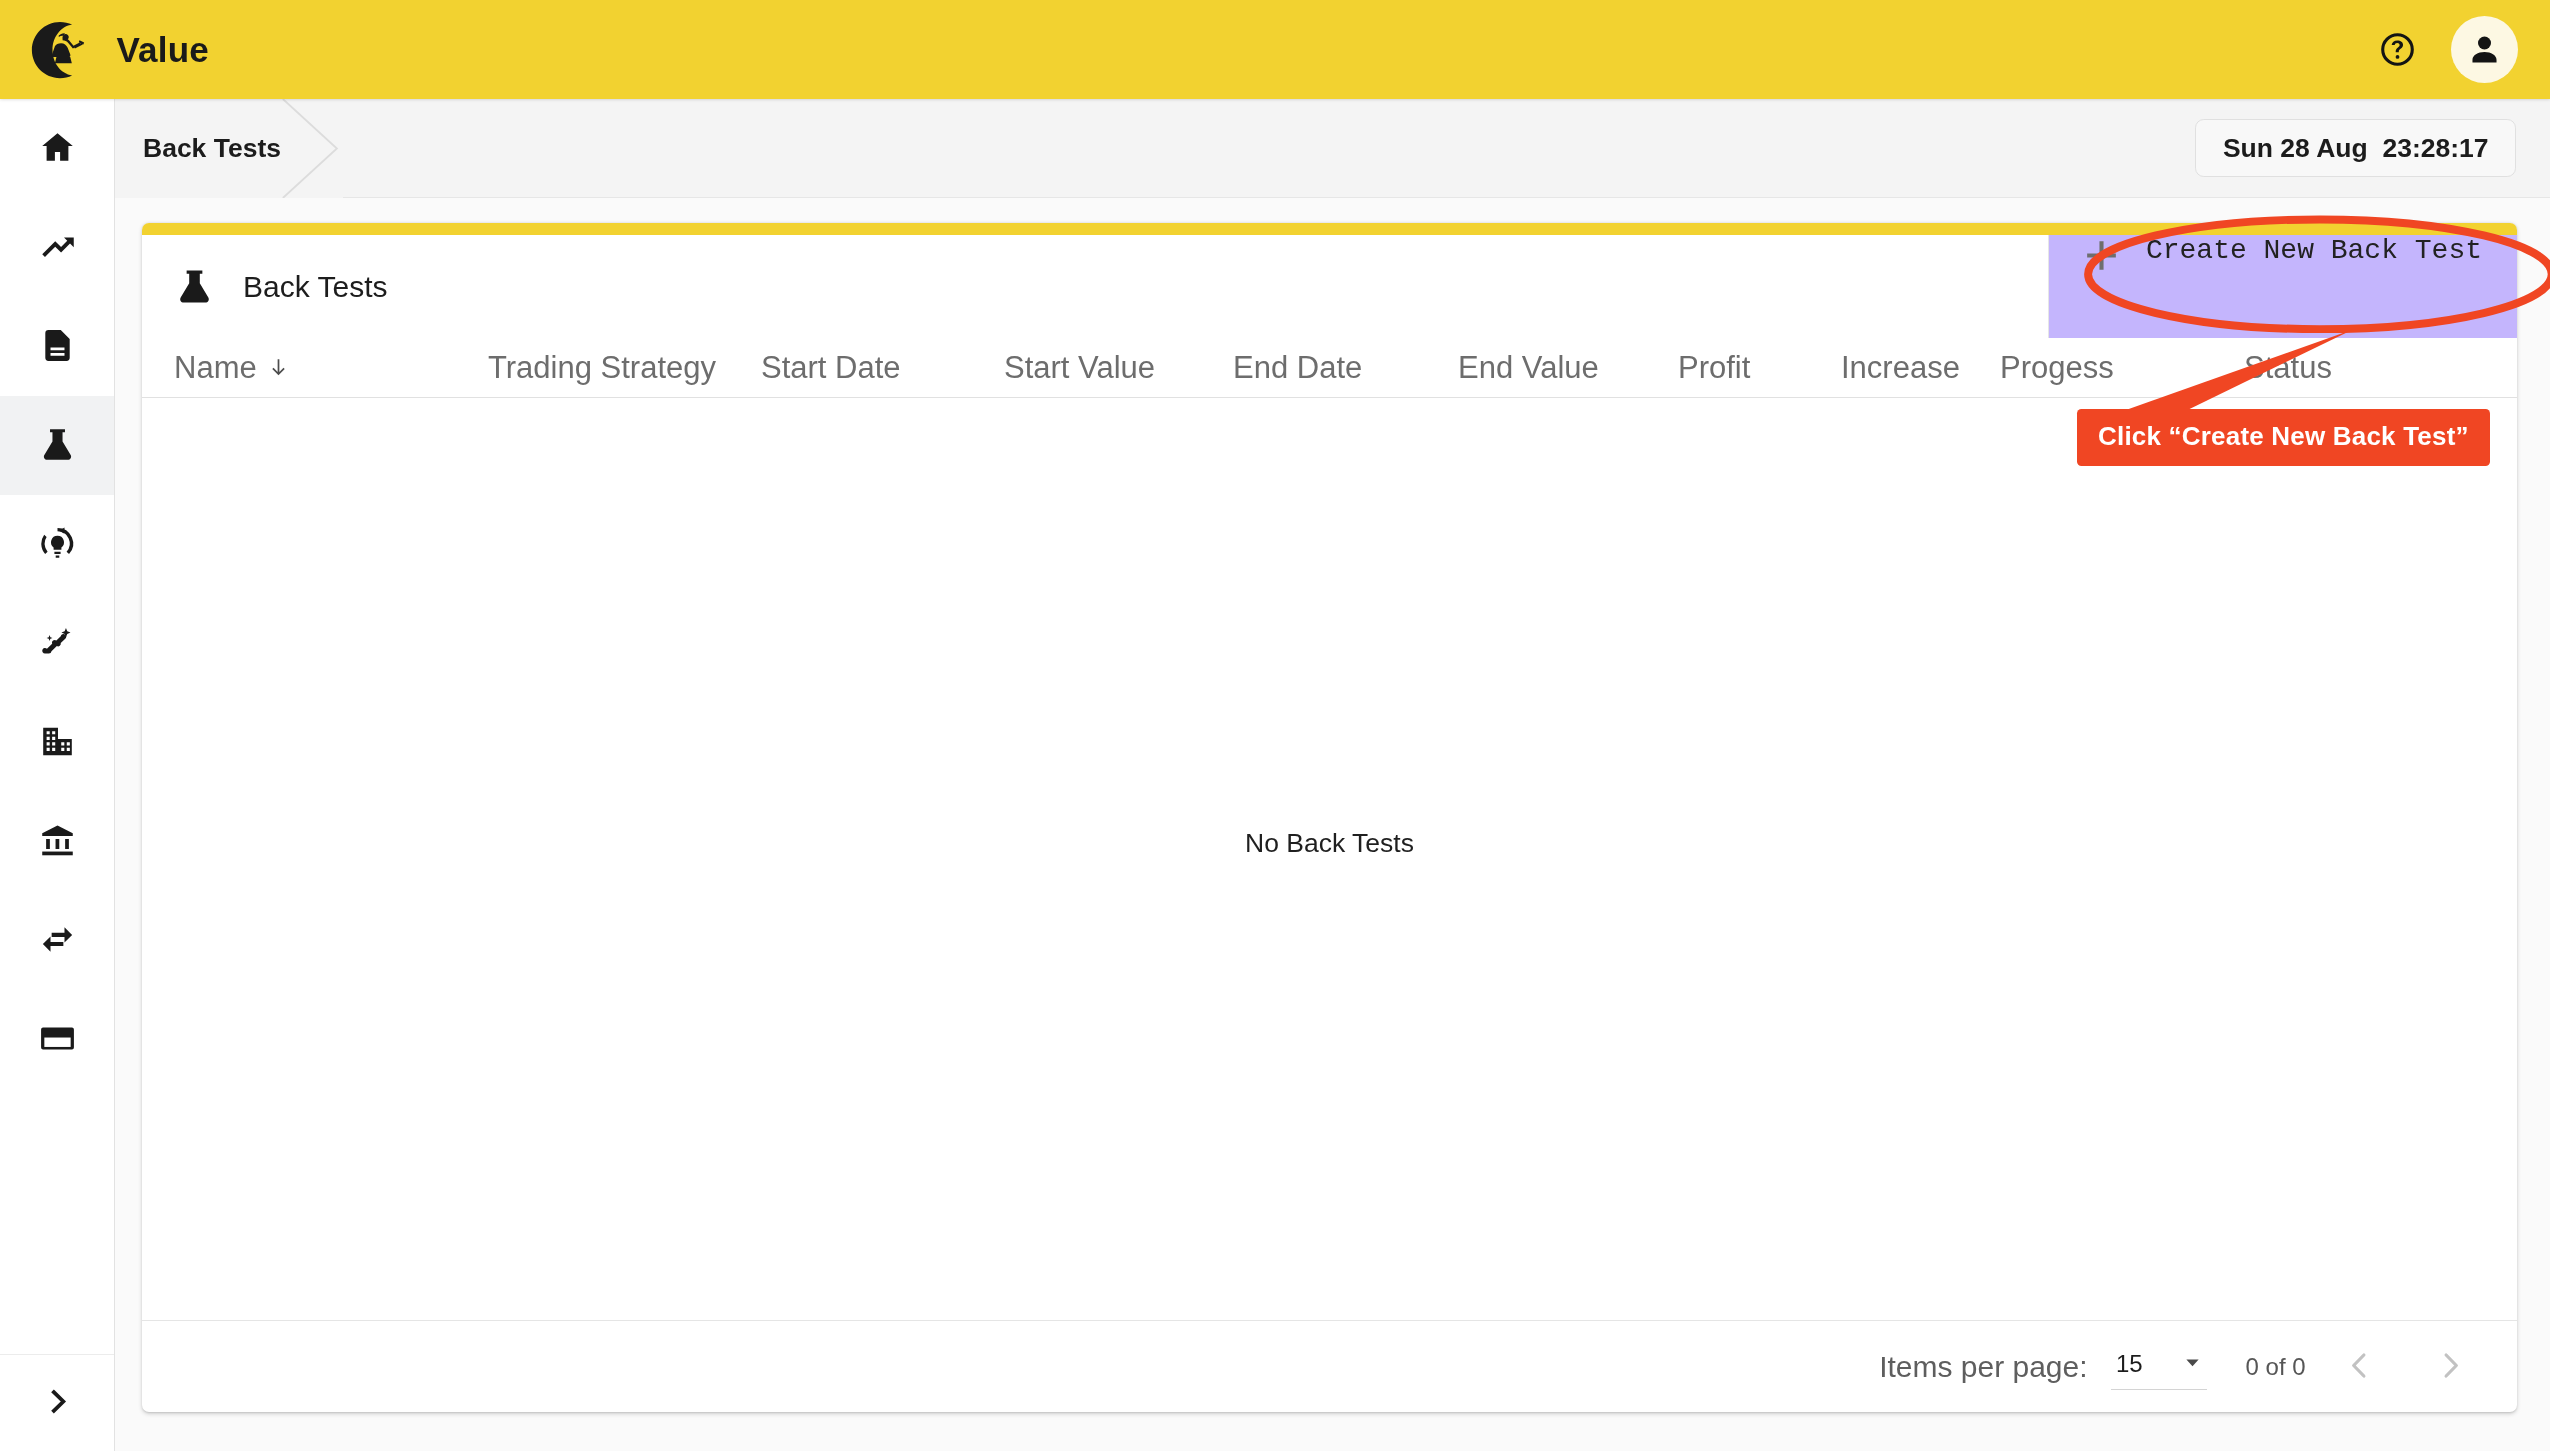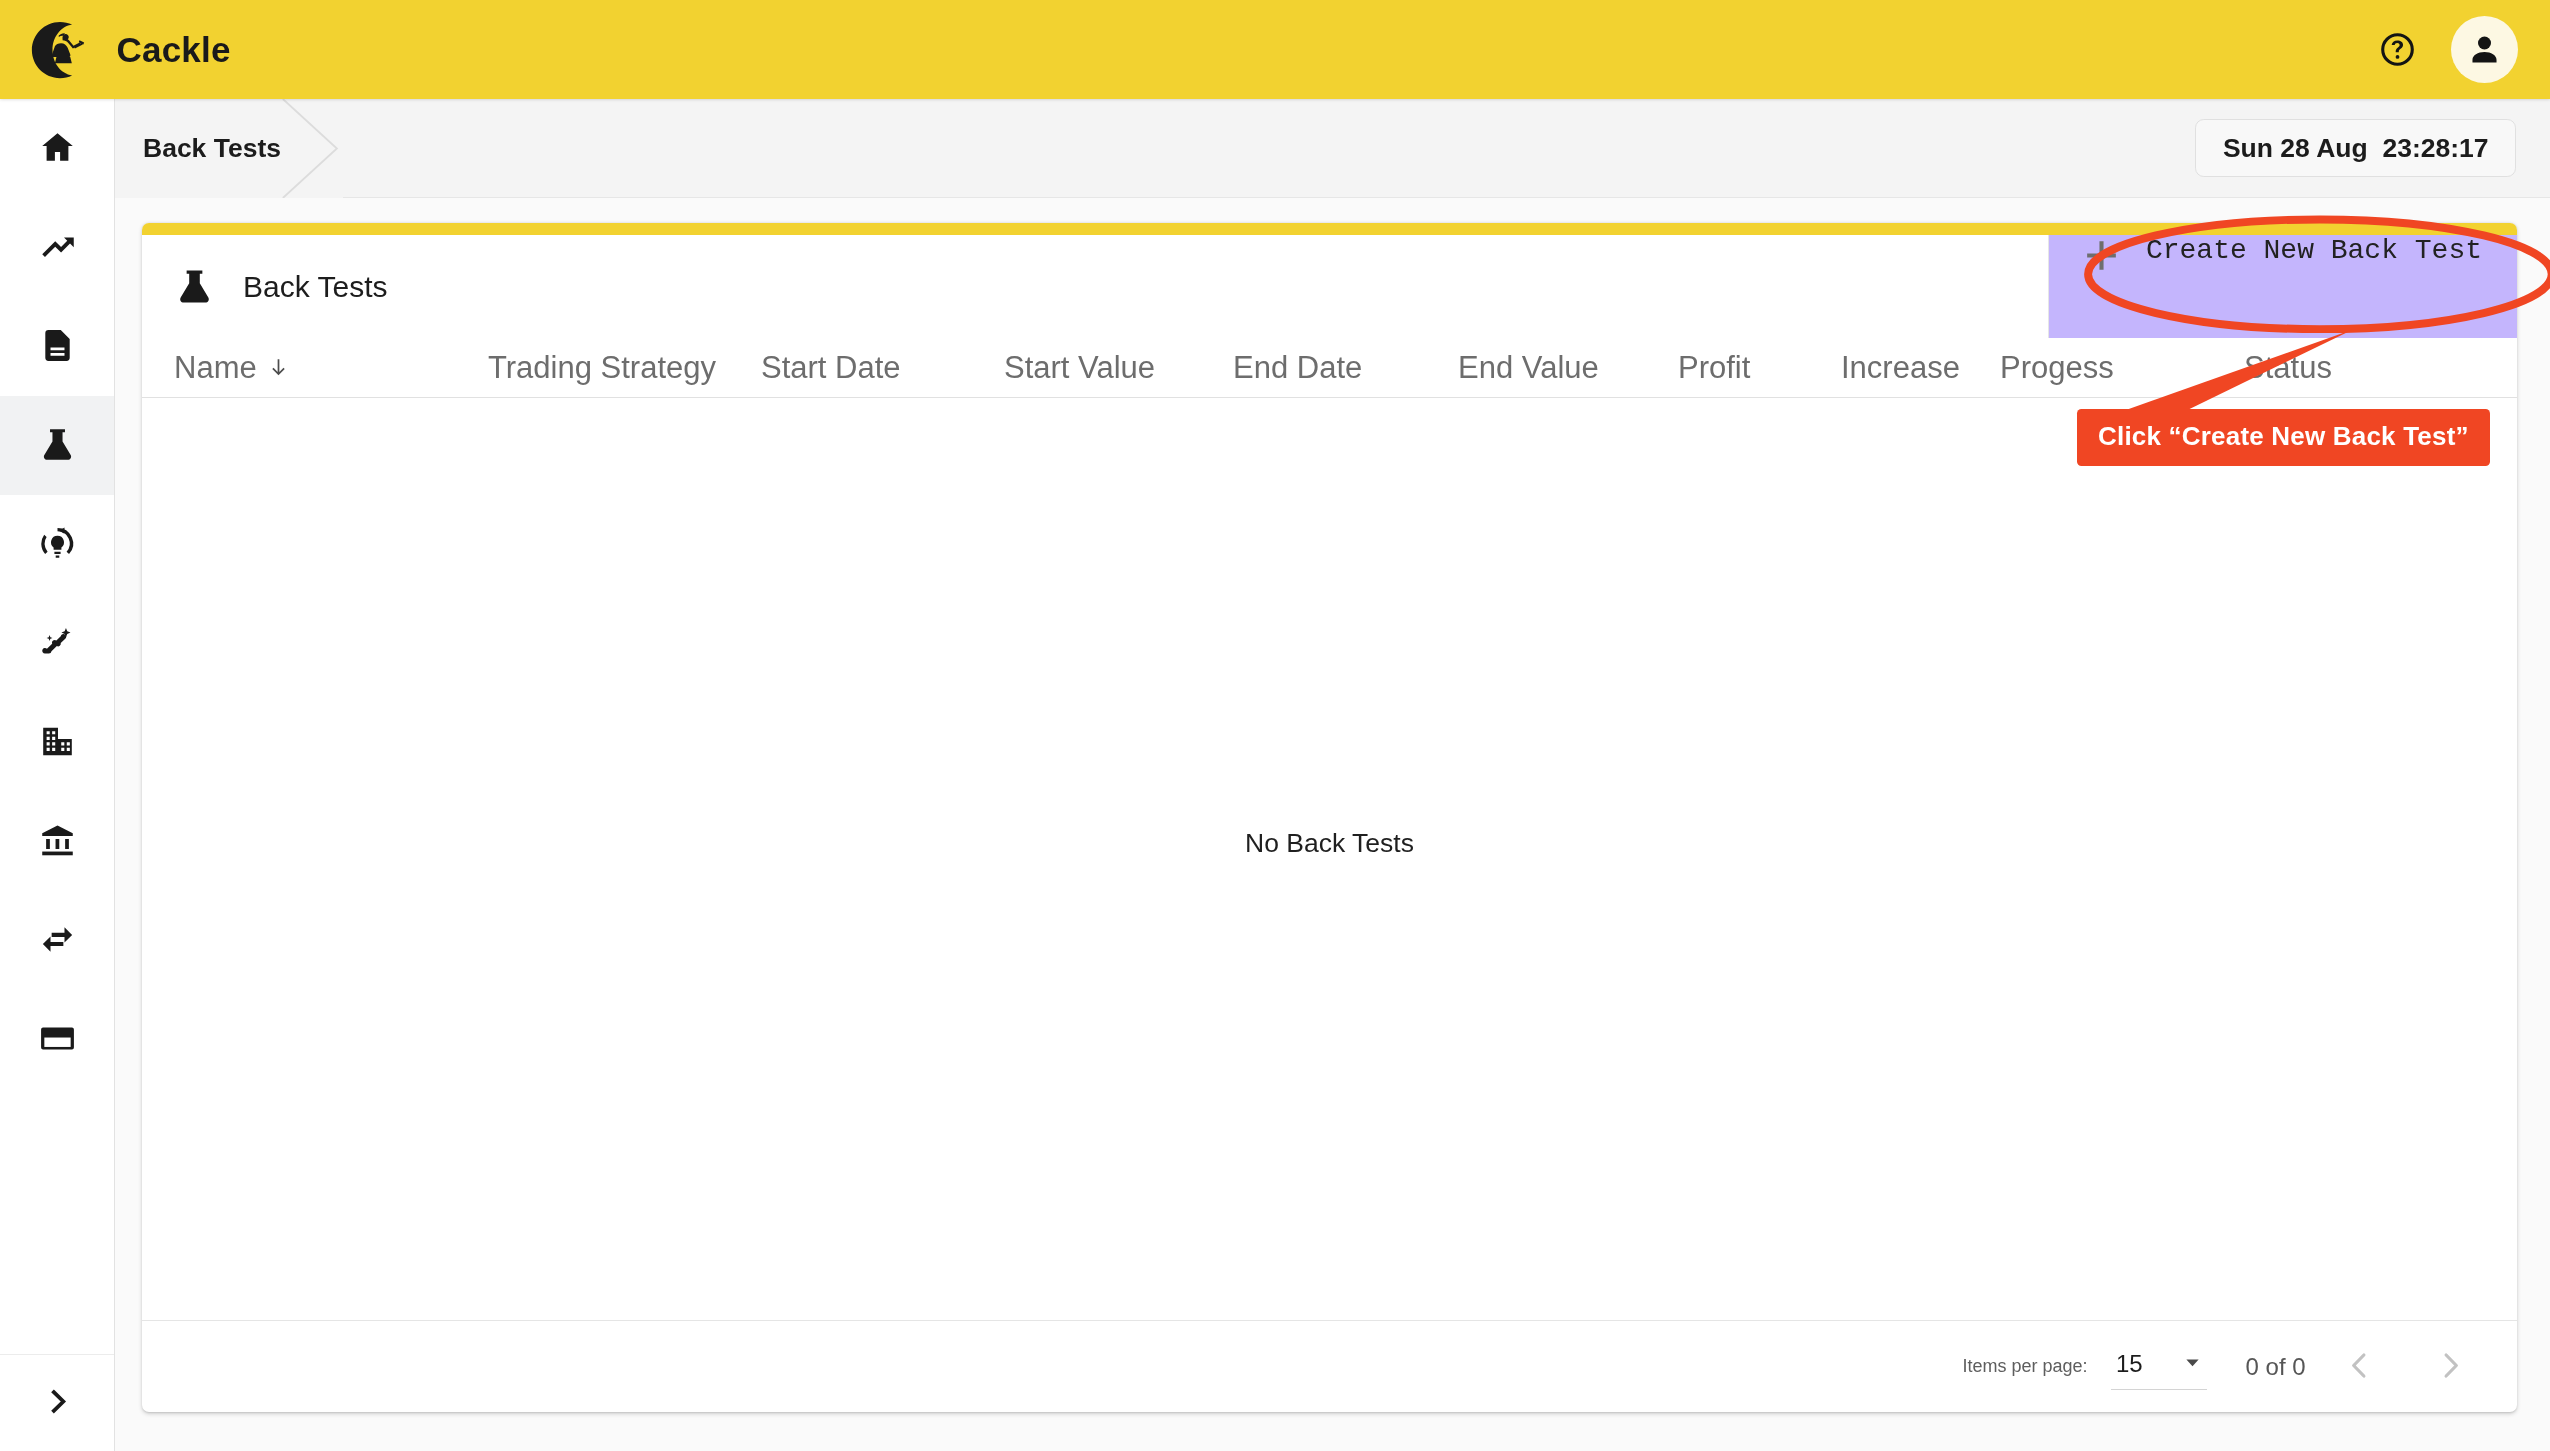--- a/index.html
+++ b/index.html
@@ -146,21 +146,21 @@
     background: #fff;
   }
   .empty-msg { font-size: 26.5px; color: #1f1f1f; margin-bottom: 32px; }
 
   .paginator {
     height: 92px; flex: 0 0 auto;
     border-top: 0.9px solid #e5e5e5;
     display: flex; align-items: center; justify-content: flex-end;
     padding-right: 30px;
   }
-  .pg-label { font-size: 18px; color: #5e5e5e; }
+  .pg-label { font-size: 30px; color: #5e5e5e; }
   .pg-select {
     margin-left: 23px; min-width: 96px;
     display: flex; align-items: center; justify-content: space-between;
     border-bottom: 0.9px solid #d4d4d4;
     padding: 7px 3.5px 10.6px 5.3px; cursor: pointer;
   }
   .pg-select-value { font-size: 24px; color: #1d1d1d; }
   .pg-range { margin-left: 39px; font-size: 24px; color: #565656; }
   .pg-nav {
     width: 73px; height: 73px; margin-left: 17.7px;
@@ -197,21 +197,21 @@
         <path d="M22 6c2.2 0 4 1.8 4 4s-1.8 4-4 4-4-1.8-4-4 1.8-4 4-4z"></path>
         <path d="M13 8c2-2 5-3.4 8-3l-1.6 3.4C17 8 15 8.6 13 10z"></path>
         <path d="M18 14c3 0 5.6 1.4 7.4 3.6l6 7.4 10-5.2-1.2-2.6-8 4-5.6-6.6C24.4 11.8 21.4 10.4 18 10.6z"></path>
         <path d="M16 18c4 0 7 2.4 8.6 6l3.4 8.6c.6 1.6-.4 3.4-2.2 3.4H6.8c-2 0-3.2-2-2.4-3.8L8 22c1.4-2.4 4.4-4 8-4z"></path>
         <path d="M10 36h18l2 8H8z"></path>
         <path d="M33 22l10-4.6 1.2 2.4L34 25z"></path>
         <path d="M40 14l6 3-1 2.6-6-3z"></path>
       </g>
     </svg>
   </span>
-  <span class="brand-name">Cackle</span>
+  <span class="brand-name">Value</span>
   <span class="appbar-spacer"></span>
   <span class="help-btn">
     <svg viewBox="0 0 24 24" width="39" height="39" aria-hidden="true">
       <path fill="none" stroke="#141414" stroke-width="1.9" d="M12 2.9a9.1 9.1 0 1 1 0 18.2 9.1 9.1 0 0 1 0-18.2z"></path>
       <path fill="#141414" d="M11.9 6.4c-2 0-3.3 1.2-3.5 2.9h1.9c.1-.8.6-1.3 1.5-1.3.9 0 1.5.5 1.5 1.3 0 .6-.3 1-1 1.5-.9.7-1.4 1.3-1.4 2.5v.4h1.9v-.3c0-.8.3-1.2 1.1-1.8 1-.7 1.5-1.4 1.5-2.5 0-1.7-1.4-2.7-3.5-2.7z"></path>
       <circle fill="#141414" cx="12" cy="16.6" r="1.15"></circle>
     </svg>
   </span>
   <span class="avatar-btn">
     <svg viewBox="0 0 24 24" width="39" height="39" aria-hidden="true">

